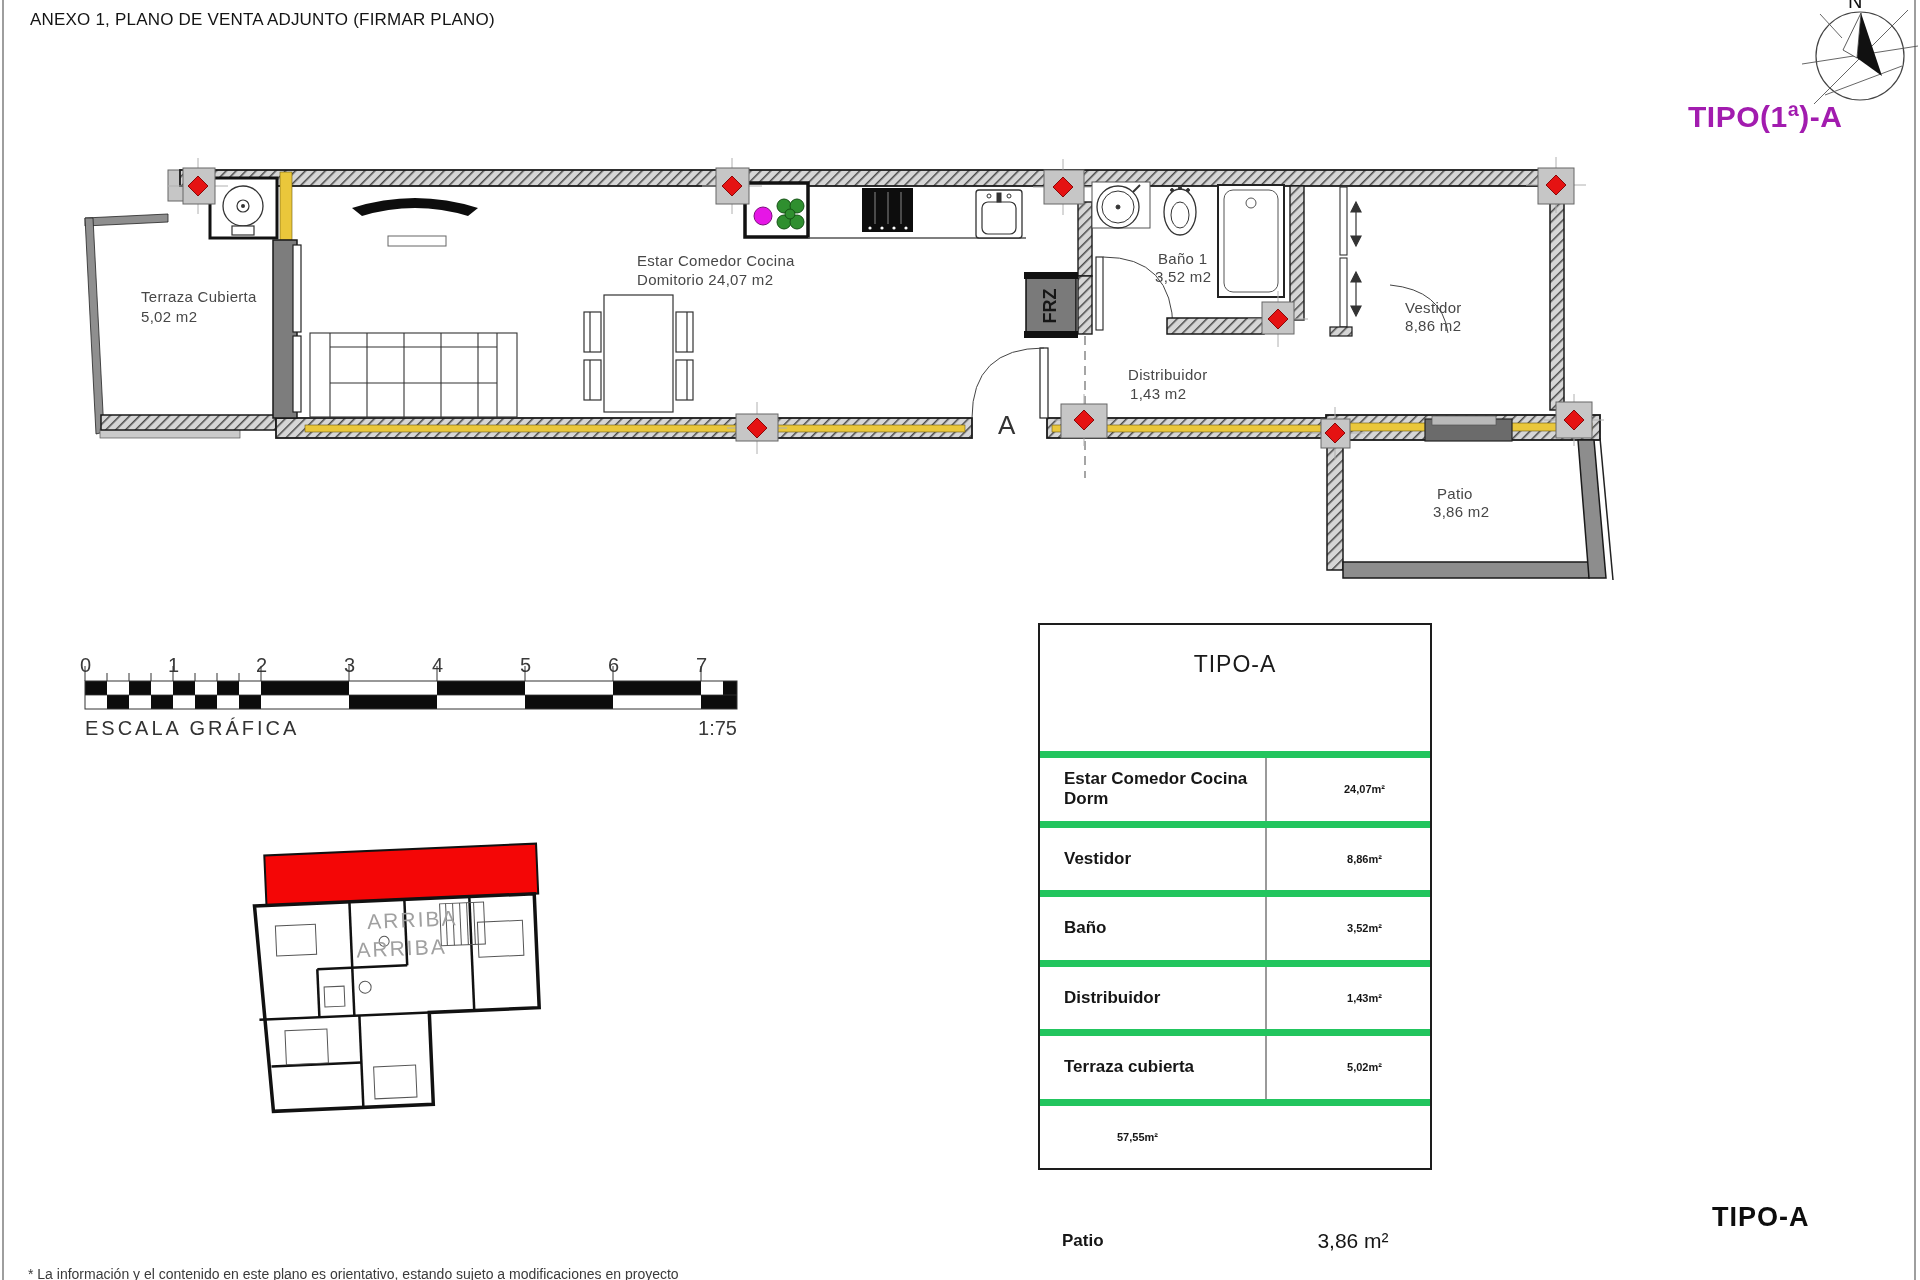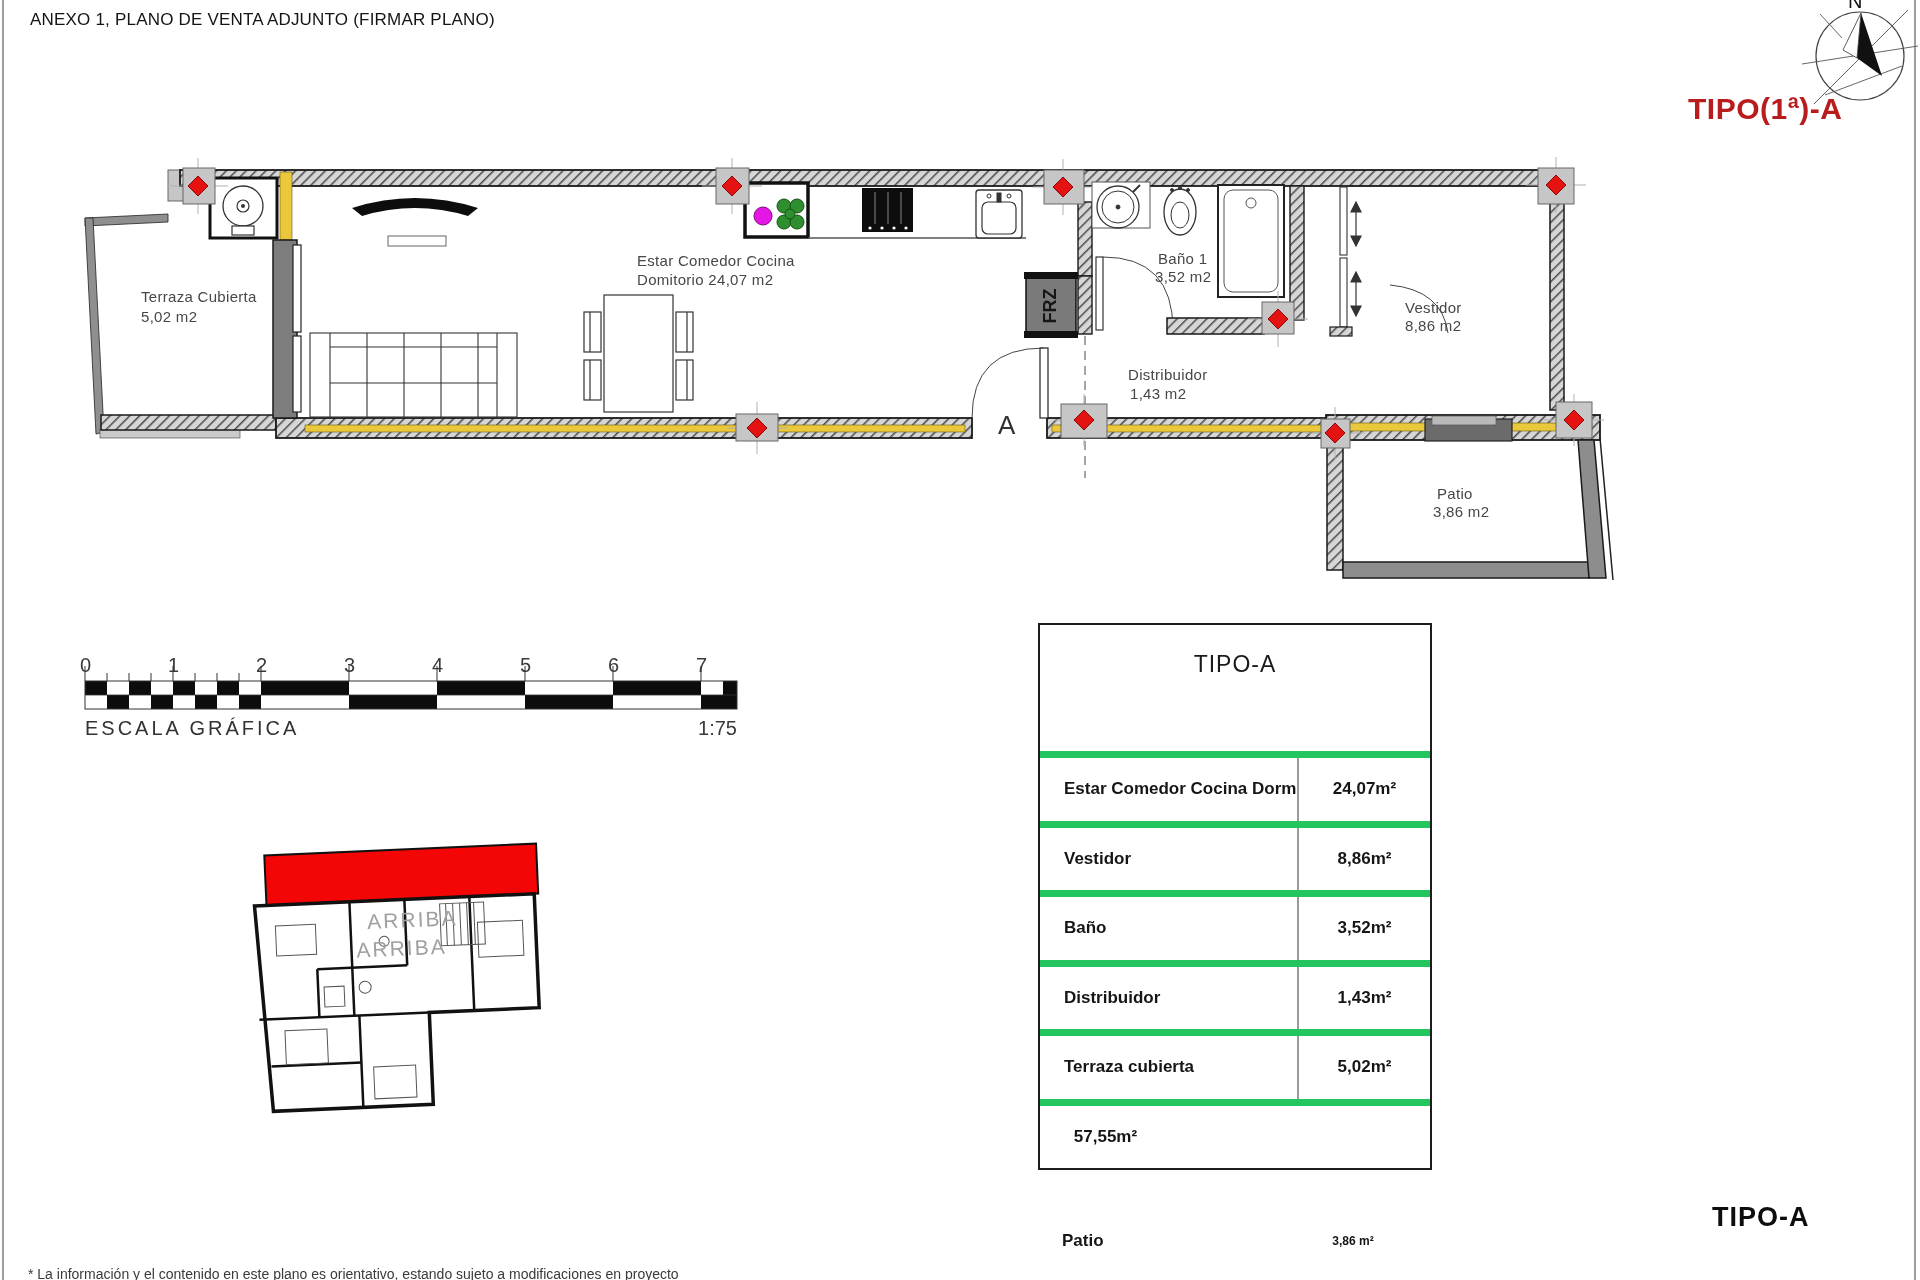--- a/index.html
+++ b/index.html
@@ -1,42 +1,42 @@
 <!DOCTYPE html>
 <html><head>
 <meta charset="utf-8">
 <style>
   html,body{margin:0;padding:0;width:1920px;height:1280px;background:#ffffff;overflow:hidden;
             font-family:"Liberation Sans", sans-serif;}
   .abs{position:absolute;}
   .page-edge{position:absolute;top:0;width:2px;height:1280px;background:#9e9e9e;}
   .title{color:#141414;font-size:17px;letter-spacing:.2px;white-space:nowrap;}
-  .type-head{font-size:30px;font-weight:bold;color:#b91c1c;letter-spacing:.5px;}
+  .type-head{font-size:30px;font-weight:bold;color:#a21caf;letter-spacing:.5px;margin-top:8px;}
   .type-foot{font-size:27px;font-weight:bold;color:#0d0d0d;letter-spacing:1px;}
   .footnote{font-size:14px;color:#3a3a3a;white-space:nowrap;}
   svg{position:absolute;left:0;top:0;}
   svg text{font-family:"Liberation Sans", sans-serif;}
   .plan-label{font-size:15px;fill:#474747;letter-spacing:.3px;}
   .scale-num{font-size:20px;fill:#3a3a3a;}
   .scale-cap{font-size:20px;fill:#333333;letter-spacing:3px;}
   .arriba{font-size:21px;fill:#a0a0a0;letter-spacing:2px;}
 
   
   .atable{position:absolute;left:1038px;top:623px;width:390px;border:2px solid #1d1d1d;background:#fff;}
   .t-header{height:126px;position:relative;text-align:center;}
   .t-title{padding-top:26px;font-size:23px;color:#1a1a1a;letter-spacing:1px;}
   .t-subtitle{padding-top:22px;font-size:27px;color:#1a1a1a;letter-spacing:1px;}
   .t-row{height:62.5px;border-top:7px solid #22c55e;display:flex;align-items:stretch;}
   .t-label{flex:1;display:flex;align-items:center;padding-left:24px;border-right:2px solid #9a9a9a;
            font-size:17px;font-weight:bold;color:#161616;}
   .t-value{width:131px;display:flex;align-items:center;justify-content:center;
-           font-size:17px;font-weight:bold;color:#161616;}
+           font-size:11px;font-weight:bold;color:#161616;margin-left:32px;}
   .extra-row{position:absolute;left:1038px;top:1218px;width:390px;height:46px;display:flex;align-items:center;}
   .extra-row .x-label{flex:1;padding-left:24px;font-size:17px;font-weight:bold;color:#161616;}
-  .extra-row .x-value{width:150px;text-align:center;font-size:12px;font-weight:bold;color:#161616;}
+  .extra-row .x-value{width:150px;text-align:center;font-size:21px;font-weight:normal;color:#161616;}
 </style>
 </head>
 <body>
 
 <div class="page-edge" style="left:2px"></div>
 <div class="page-edge" style="left:1914px"></div>
 
 <div class="abs title" style="left:30px;top:-16px">CONTRATO DE RESERVA DE VIVIENDA DE OBRA NUEVA CON ENTREGA DE ARRAS PENALES</div>
 <div class="abs title" style="left:30px;top:10px">ANEXO 1, PLANO DE VENTA ADJUNTO (FIRMAR PLANO)</div>
 <div class="abs type-head" style="left:1688px;top:92px">TIPO(1ª)-A</div>

